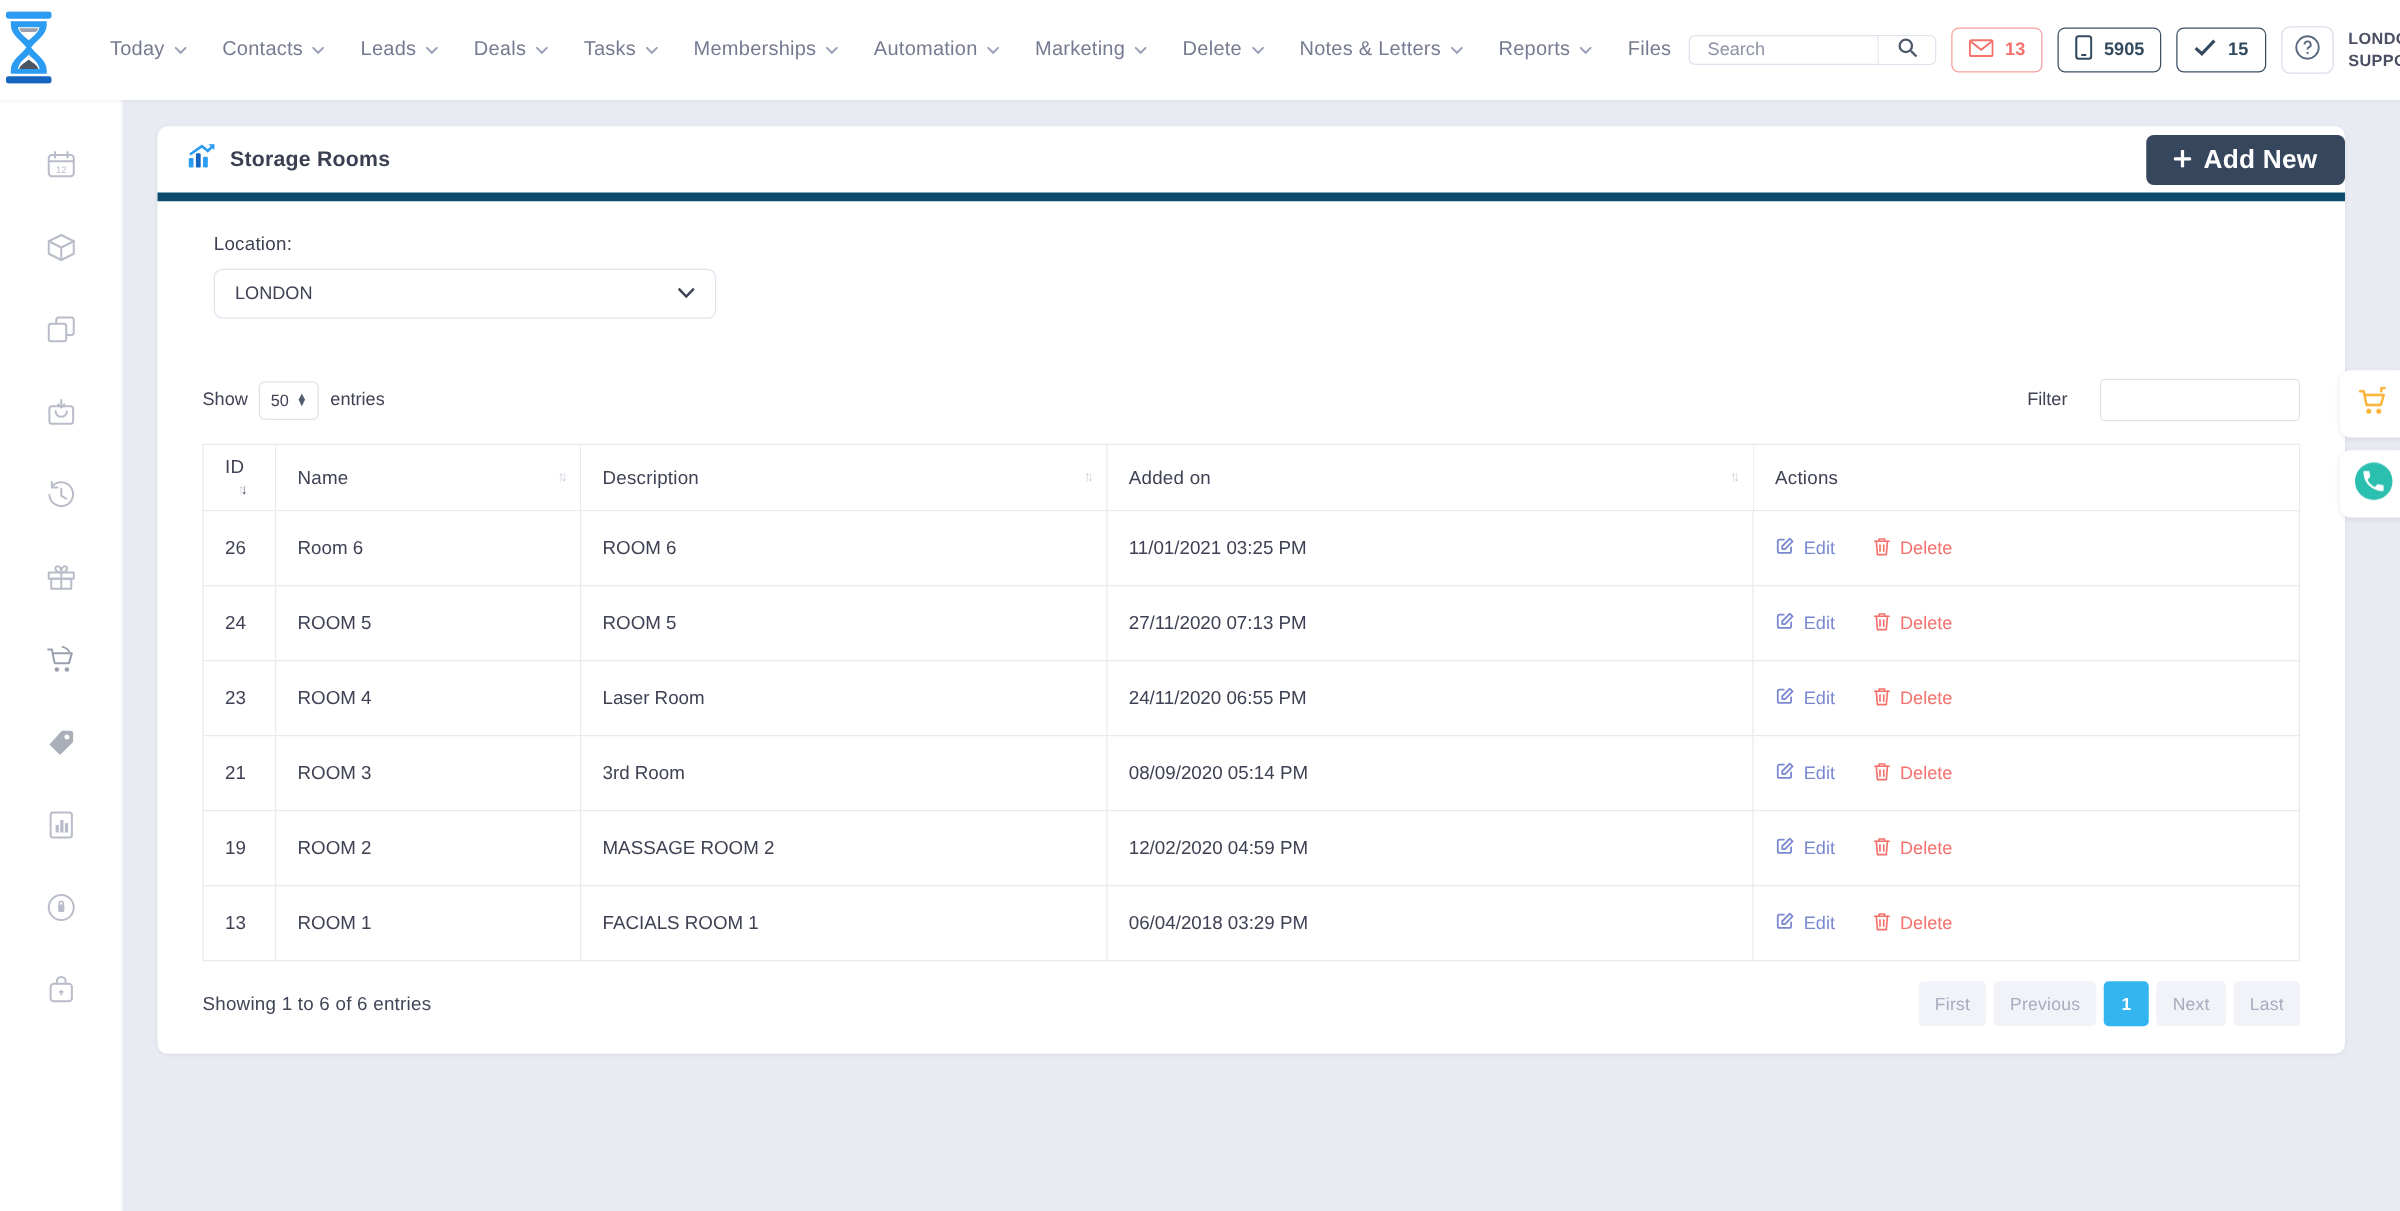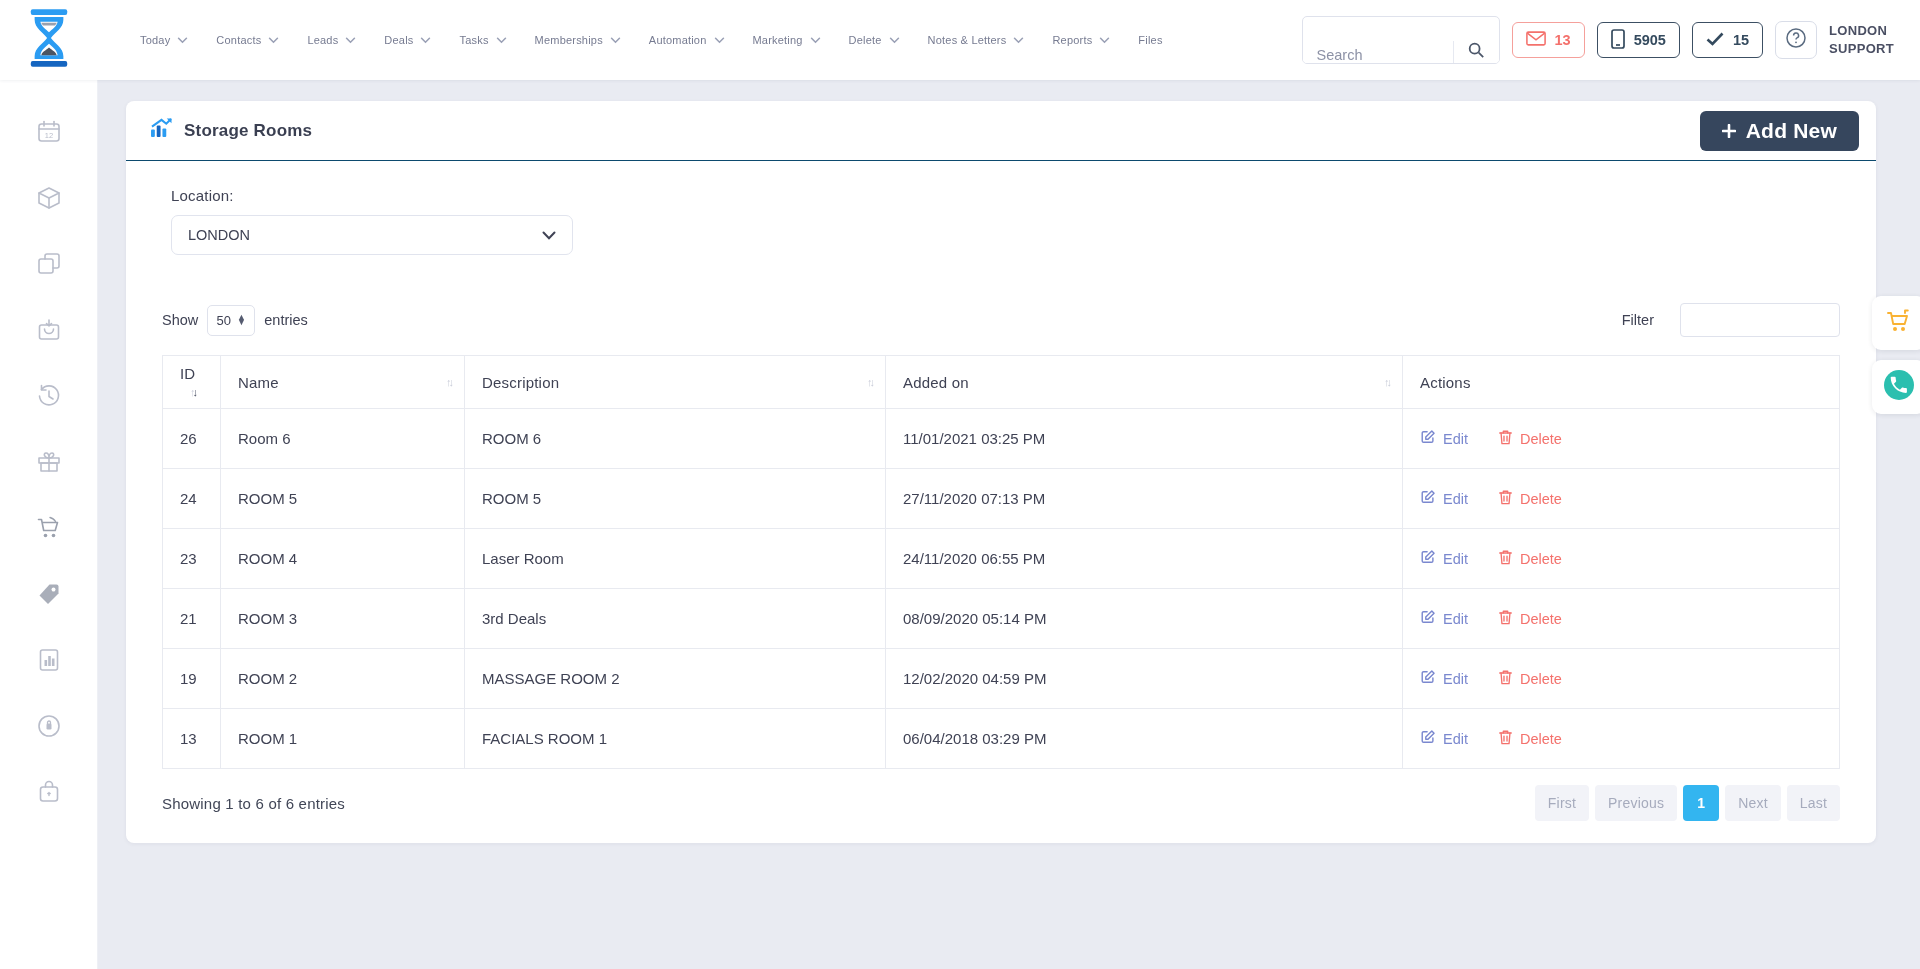--- a/index.html
+++ b/index.html
@@ -5,25 +5,25 @@
   * { margin:0; padding:0; box-sizing:border-box; }
   html,body { width:1920px; height:969px; overflow:hidden;
     font-family:"Liberation Sans","DejaVu Sans",sans-serif; background:#e9ebf2; }
 
   
   .topbar { position:fixed; top:0; left:0; width:1920px; height:80px; background:#ffffff;
     display:flex; align-items:center; z-index:30; box-shadow:0 1px 3px rgba(40,50,80,.07); }
   .logo { width:98px; display:flex; justify-content:center; align-items:center; }
   .nav { display:flex; align-items:center; margin-left:28px; }
   .nav-item { display:flex; align-items:flex-start; gap:7px; padding:0 14px; cursor:pointer;
-    color:#767b91; font-size:11px; letter-spacing:.2px; white-space:nowrap; }
+    color:#767b91; font-size:16px; letter-spacing:.2px; white-space:nowrap; }
   .nav-item svg { margin-top:2px; }
 
   .topbar-right { margin-left:auto; display:flex; align-items:center; gap:12px; padding-right:26px; }
-  .searchbox { display:flex; align-items:flex-end; height:48px; border:1px solid #dfe2ec;
+  .searchbox { display:flex; align-items:center; height:24px; border:1px solid #dfe2ec;
     border-radius:5px; overflow:hidden; background:#fff; }
   .searchbox input { border:0; outline:none; width:150px; padding:0 14px; font-size:14.5px;
     color:#3f4254; font-family:inherit; }
   .searchbox input::placeholder { color:#8d92a6; }
   .searchbox .search-btn { width:46px; display:flex; align-items:center; justify-content:center;
     border-left:1px solid #e6e9f1; cursor:pointer; background:#fff; }
 
   .pill { display:flex; align-items:center; gap:9px; height:36px; padding:0 13px;
     border-radius:6px; border:1px solid #3c4f63; background:#fff; cursor:pointer;
     font-size:14.5px; font-weight:bold; color:#344a5e; }
@@ -39,22 +39,22 @@
     border-right:1px solid #eef0f5; z-index:20; }
   .side-item { width:28px; height:28px; cursor:pointer; display:flex;
     align-items:center; justify-content:center; }
   .side-item svg { width:26px; height:26px; }
 
   
   .content { position:absolute; top:80px; left:98px; width:1822px; height:889px;
     background:#e9ebf2; }
   .card { position:absolute; left:28px; top:21px; width:1750px; background:#fff;
     border-radius:8px; box-shadow:0 1px 4px rgba(30,40,60,.06); }
-  .card-header { display:flex; align-items:center; height:60px; padding:0 17px 0 24px;
-    border-bottom:1px solid #0c4a6e; }
+  .card-header { display:flex; align-items:center; height:60px; padding:0 0 0 24px;
+    border-bottom:7px solid #0c4a6e; }
   .card-title { display:flex; align-items:center; gap:11px; font-size:17px; font-weight:bold;
     color:#3a3f51; letter-spacing:.2px; }
   .btn-add { margin-left:auto; display:flex; align-items:center; gap:10px; height:40px;
     padding:0 22px; background:#36465d; color:#fff; border:none; border-radius:6px;
     font-size:21px; font-weight:bold; cursor:pointer; font-family:inherit; letter-spacing:.2px; }
 
   .card-body { padding:26px 36px 22px 36px; }
   .loc-label { font-size:15px; color:#3f4254; margin-left:9px; letter-spacing:.2px; }
   .select { margin-top:11px; margin-left:9px; width:402px; height:40px; border:1px solid #e1e4ee;
     border-radius:7px; display:flex; align-items:center; padding:0 16px; cursor:pointer;
@@ -460,21 +460,21 @@
                       <path d="M1.5 4.5 h13"></path>
                       <path d="M5.5 4.5 V2.5 h5 v2"></path>
                       <path d="M3 4.5 l1 12 h8 l1-12"></path>
                       <line x1="6.3" y1="8" x2="6.3" y2="13.5"></line>
                       <line x1="9.7" y1="8" x2="9.7" y2="13.5"></line>
                     </svg></span>Delete</a></td>
             </tr>
             <tr>
               <td>21</td>
               <td>ROOM 3</td>
-              <td>3rd Deals</td>
+              <td>3rd Room</td>
               <td>08/09/2020 05:14 PM</td>
               <td><a class="action-link edit"><span><svg width="16" height="16" viewBox="0 0 18 18" fill="none" stroke="#7a88cf" stroke-width="1.6" stroke-linecap="round" stroke-linejoin="round">
                       <path d="M8 3 H4 a1.5 1.5 0 0 0-1.5 1.5 v9 A1.5 1.5 0 0 0 4 15 h9 a1.5 1.5 0 0 0 1.5-1.5 V10"></path>
                       <path d="M13.3 2.2 l2.5 2.5 L9 11.5 H6.5 V9z"></path>
                     </svg></span>Edit</a><a class="action-link delete"><span><svg width="15" height="16" viewBox="0 0 16 18" fill="none" stroke="#f4716c" stroke-width="1.5" stroke-linecap="round" stroke-linejoin="round">
                       <path d="M1.5 4.5 h13"></path>
                       <path d="M5.5 4.5 V2.5 h5 v2"></path>
                       <path d="M3 4.5 l1 12 h8 l1-12"></path>
                       <line x1="6.3" y1="8" x2="6.3" y2="13.5"></line>
                       <line x1="9.7" y1="8" x2="9.7" y2="13.5"></line>

